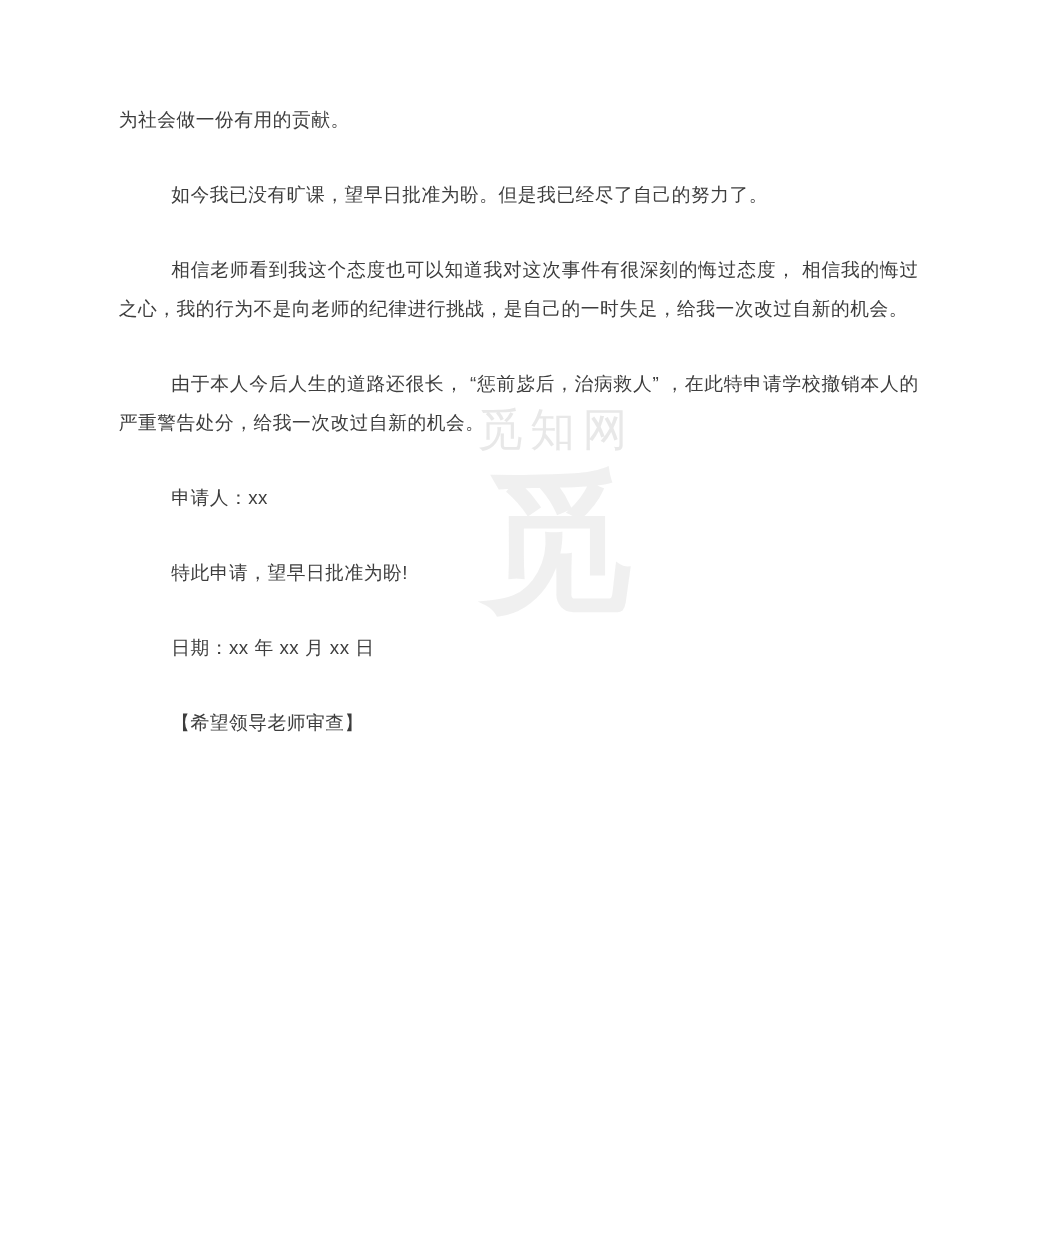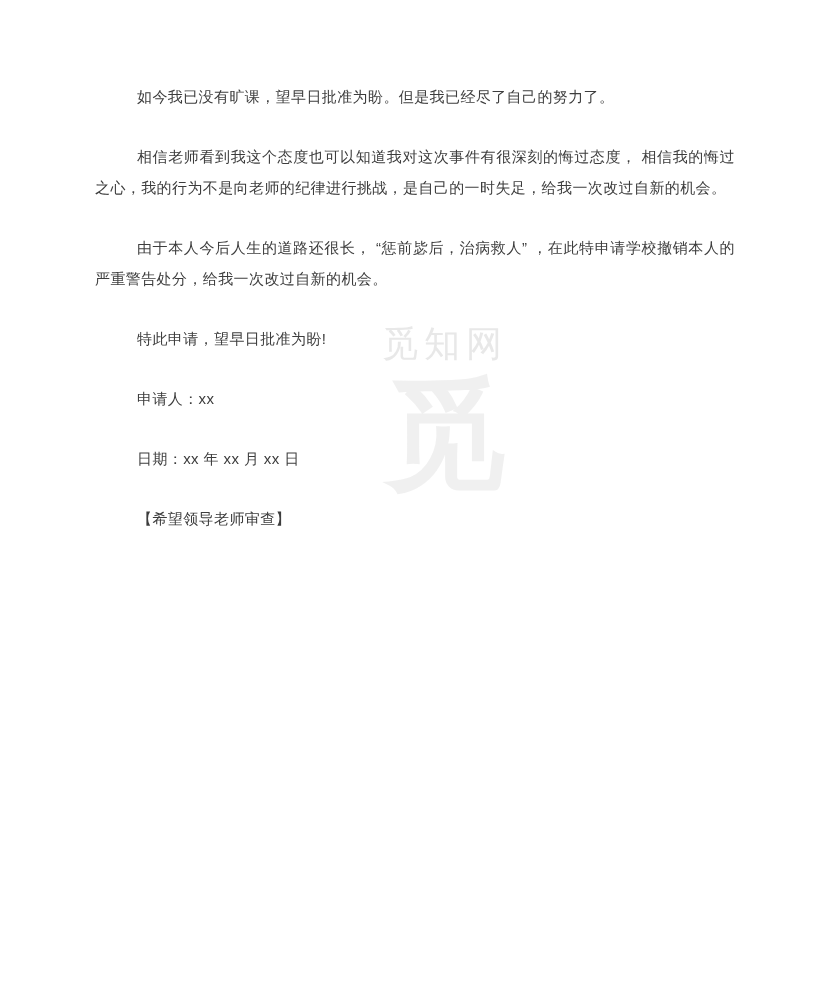--- a/index.html
+++ b/index.html
@@ -72,30 +72,31 @@
 <body>
 
 <div class="page">
 
   <div class="watermark">
     <div class="wm-site">觅知网</div>
     <div class="wm-logo">觅</div>
   </div>
 
   <div class="doc-content">
+    <p>为社会做一份有用的贡献。</p>
 
     <p class="indent">如今我已没有旷课，望早日批准为盼。但是我已经尽了自己的努力了。</p>
 
 
     <p class="indent">相信老师看到我这个态度也可以知道我对这次事件有很深刻的悔过态度， 相信我的悔过之心，我的行为不是向老师的纪律进行挑战，是自己的一时失足，给我一次改过自新的机会。</p>
 
     <p class="indent">由于本人今后人生的道路还很长， “惩前毖后，治病救人” ，在此特申请学校撤销本人的严重警告处分，给我一次改过自新的机会。</p>
 
+    <p class="indent sig">申请人：xx</p>
+
     <p class="indent sig">特此申请，望早日批准为盼!</p>
-
-    <p class="indent sig">申请人：xx</p>
 
     <p class="indent sig">日期：xx 年 xx 月 xx 日</p>
 
     <p class="indent sig">【希望领导老师审查】</p>
   </div>
 
 </div>
 
 </body></html>

